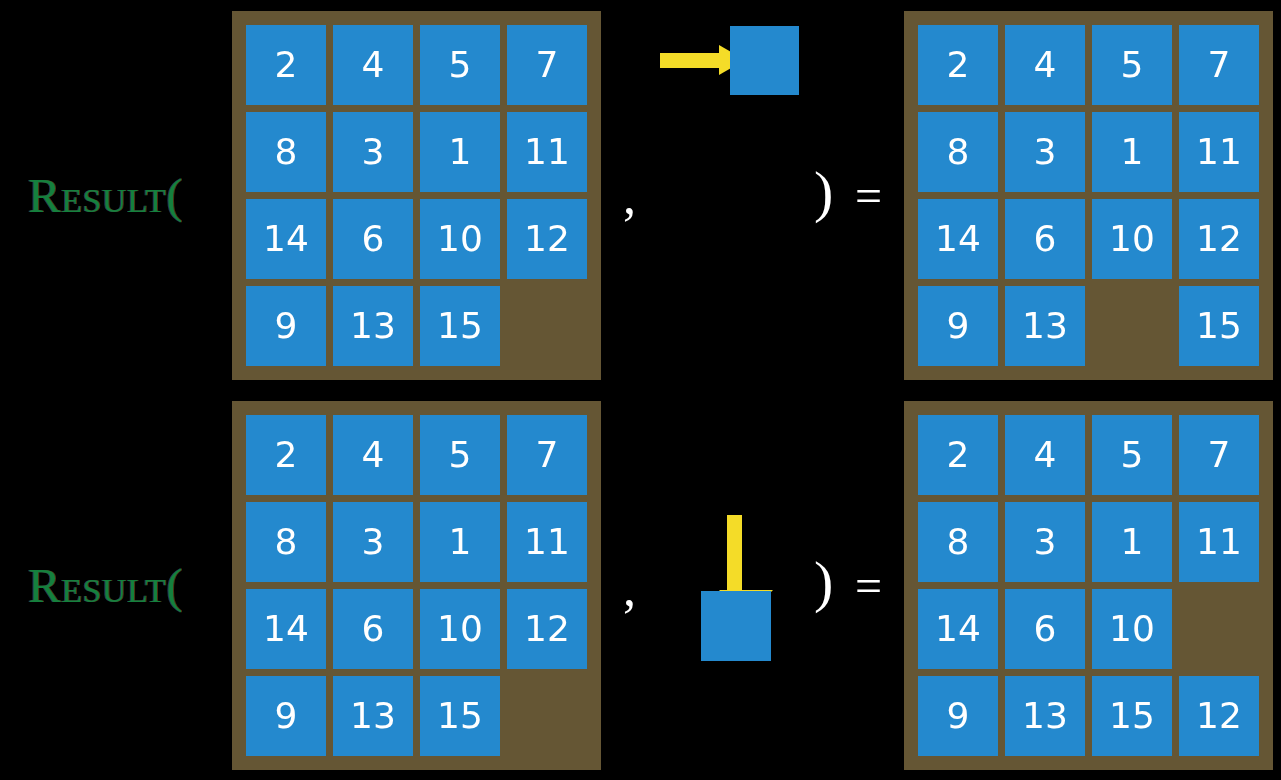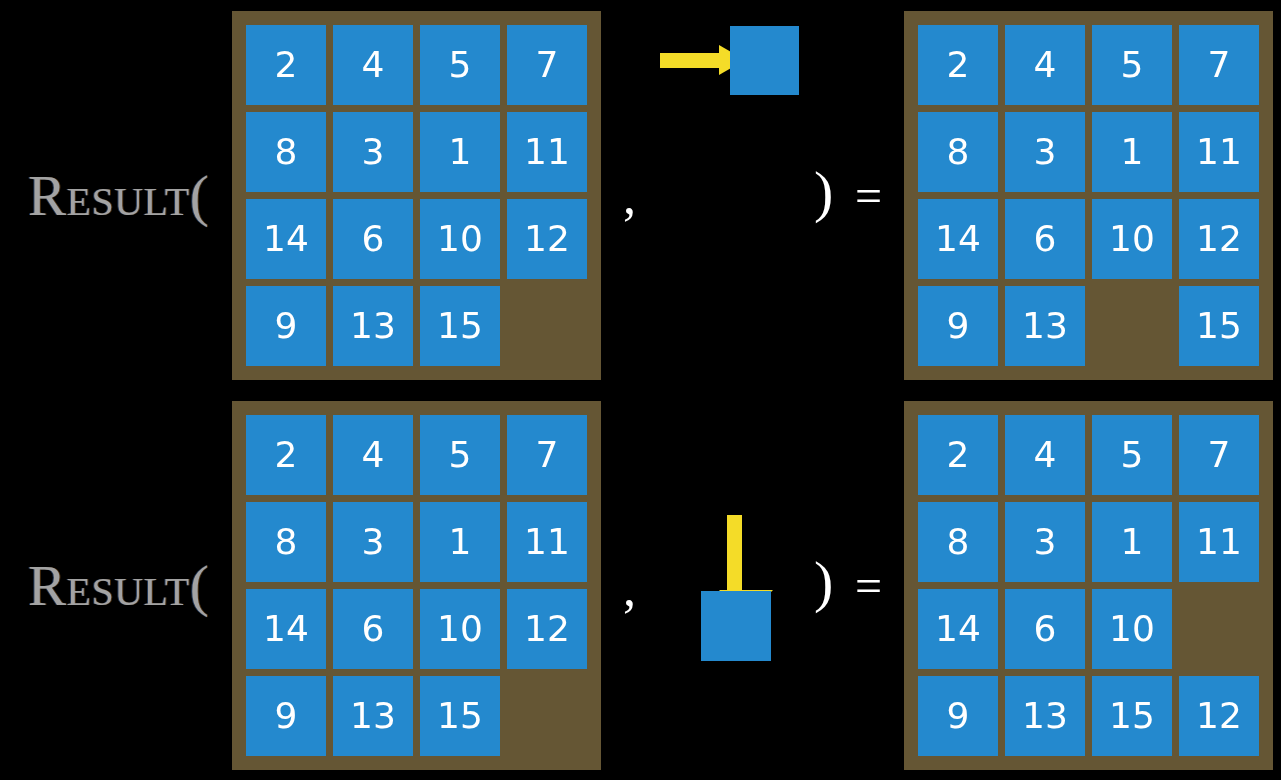--- a/index.html
+++ b/index.html
@@ -33,23 +33,23 @@
   }
   .row.row-1 { top: 0px; }
   .row.row-2 { top: 390px; }
 
   
   .result-label {
     position: absolute;
     left: 28px;
     top: 50%;
     transform: translateY(-50%);
-    color: #a3a3a3;
-    font-family: "Liberation Serif", serif;
-    font-size: 57px;
+    color: #15803d;
+    font-family: "Liberation Serif", serif;
+    font-size: 49px;
     font-variant: small-caps;
     letter-spacing: 0.5px;
     white-space: nowrap;
     line-height: 1;
     text-shadow: 1px 0 0 rgba(140,90,30,0.55), -1px 0 0 rgba(70,120,190,0.45);
   }
 
   
   .board {
     position: absolute;

